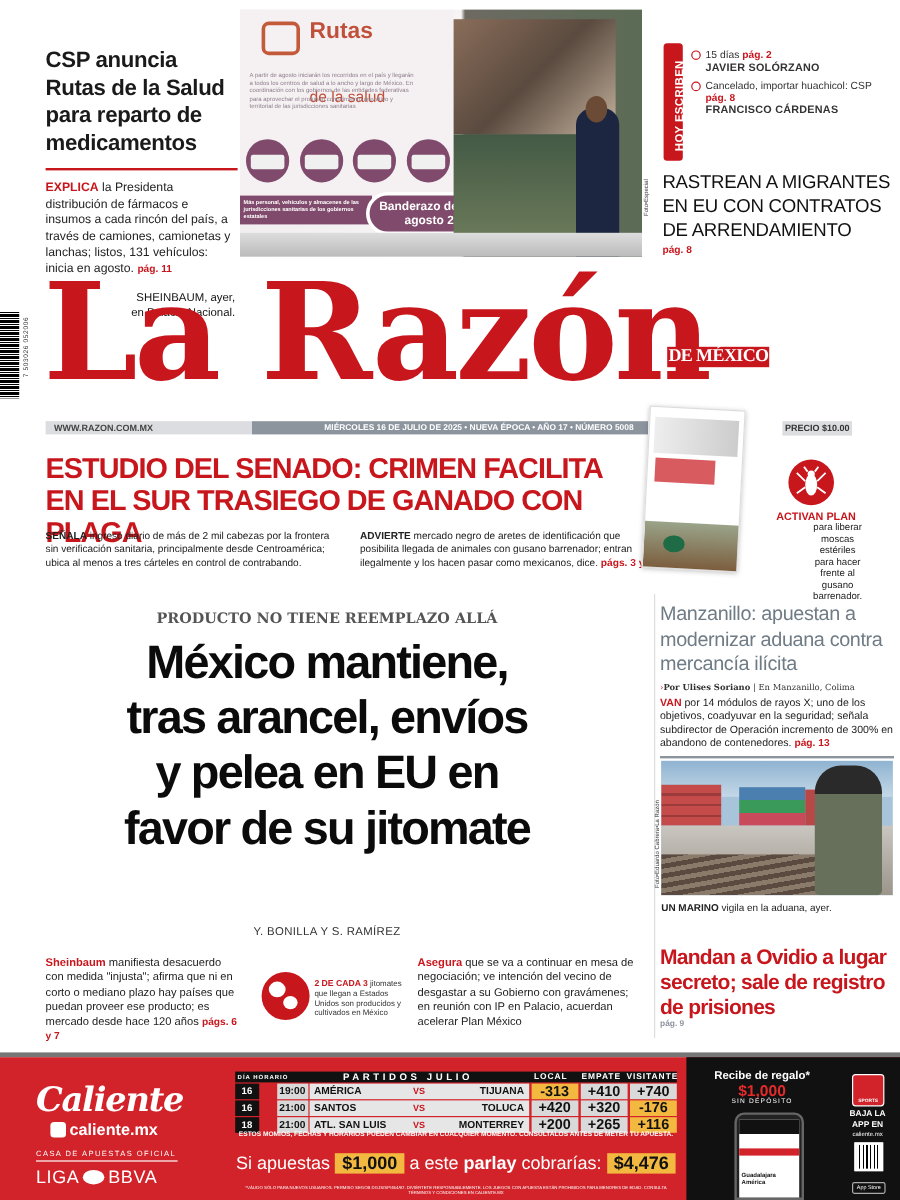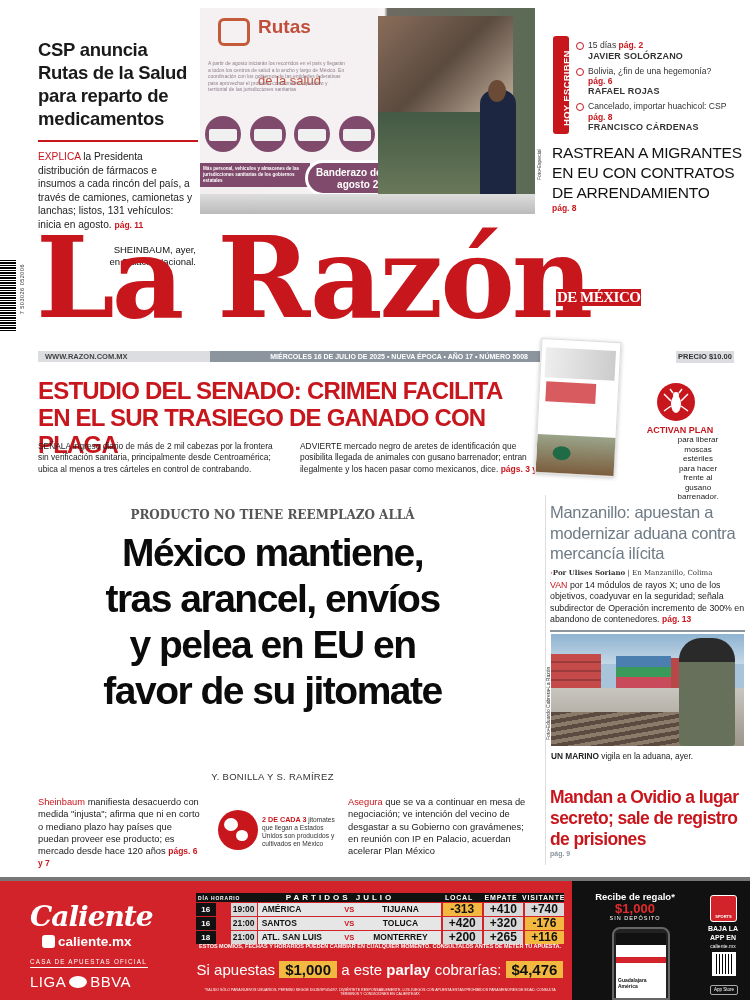--- a/index.html
+++ b/index.html
@@ -1,20 +1,20 @@
 <!DOCTYPE html>
 <html><head>
 <meta charset="utf-8">
 <style>
   * { box-sizing: border-box; margin: 0; padding: 0; }
   html, body { width: 750px; height: 1000px; background: #fff; overflow: hidden; }
   body { position: relative; font-family: "Liberation Sans", sans-serif; color: #111; }
   .abs { position: absolute; }
   .red { color: #c8161d; }
-  .bold { font-weight: normal; }
+  .bold { font-weight: bold; }
 
   
   #top-left { left: 38px; top: 38px; width: 158px; }
   #top-left h2 { font-size: 18.5px; line-height: 23px; font-weight: bold; color: #1a1a1a; letter-spacing: -0.3px; }
   #top-left .rule { height: 2px; background: #c8161d; margin: 10px 0 8px; width: 160px; }
   #top-left p { font-size: 10.2px; line-height: 13.5px; color: #222; }
   #top-left .caption { text-align: right; font-size: 9.5px; line-height: 12px; margin-top: 12px; }
   .pg { color: #c8161d; font-weight: bold; font-size: 8.5px; }
 
   
@@ -52,21 +52,21 @@
   #barcode { left: 0; top: 260px; width: 16px; height: 72px; background: repeating-linear-gradient(180deg,#000 0 1px,#fff 1px 2px,#000 2px 4px,#fff 4px 5px); }
   #barcode-num { left: 19px; top: 264px; font-size: 5.5px; writing-mode: vertical-rl; transform: rotate(180deg); color: #333; letter-spacing: 0.5px; }
 
   
   #masthead { left: 36px; top: 218px; font-family: "DejaVu Serif", serif; font-weight: bold; font-size: 112px; line-height: 120px; color: #c8161d; letter-spacing: -3px; white-space: nowrap; transform: scaleX(1.0); transform-origin: left top; }
   #de-mexico { left: 556px; top: 289px; font-family: "Liberation Serif", serif; font-weight: bold; font-size: 15px; color: #fff; background: #c8161d; padding: 0 1px; letter-spacing: -0.5px; }
 
   
   #url-bar { left: 38px; top: 351px; width: 172px; height: 11px; background: #dcdde0; font-size: 7.5px; font-weight: bold; color: #444; padding-left: 7px; line-height: 11px; }
   #date-bar { left: 210px; top: 351px; width: 330px; height: 11px; background: #8c959e; font-size: 7px; font-weight: bold; color: #fff; text-align: right; padding-right: 12px; line-height: 11px; }
-  #precio { left: 652px; top: 351px; width: 58px; height: 12px; background: #dcdde0; font-size: 7.5px; font-weight: bold; color: #333; text-align: center; line-height: 12px; margin-left: 24px; }
+  #precio { left: 652px; top: 351px; width: 58px; height: 12px; background: #dcdde0; font-size: 7.5px; font-weight: bold; color: #333; text-align: center; line-height: 12px; }
 
   
   #senado-head { left: 38px; top: 377px; width: 500px; }
   #senado-head h1 { font-size: 24px; line-height: 27px; font-weight: bold; color: #c8161d; letter-spacing: -0.8px; }
   #senado-col1 { left: 38px; top: 441px; width: 238px; font-size: 8.4px; line-height: 11.3px; color: #222; }
   #senado-col2 { left: 290px; top: 441px; width: 250px; font-size: 8.4px; line-height: 11.3px; color: #222; margin-left: 10px; }
 
   
   #infographic { left: 538px; top: 340px; width: 80px; height: 135px; background: #fff; border: 1px solid #ddd; transform: rotate(3deg); box-shadow: 0 1px 4px rgba(0,0,0,0.25); overflow: hidden; }
   #infographic .ig-top { position: absolute; left: 4px; top: 8px; width: 70px; height: 30px; background: linear-gradient(90deg,#eee,#ccc); }
@@ -128,21 +128,21 @@
   #odds .hdr { display: flex; height: 9px; font-size: 6.5px; font-weight: bold; color: #fff; background: #111; align-items: center; letter-spacing: 0.8px; }
   #odds .hdr .h-dia { width: 46px; padding-left: 2px; font-size: 5px; }
   #odds .hdr .h-part { width: 196px; text-align: center; font-size: 8px; letter-spacing: 3px; }
   #odds .hdr .h-o { width: 42px; text-align: center; font-size: 7px; }
   #odds .row { display: flex; height: 13px; margin-top: 1px; font-weight: bold; align-items: stretch; }
   #odds .day { width: 21px; background: #111; color: #fff; font-size: 8px; text-align: center; line-height: 13px; }
   #odds .time { width: 28px; background: #d9d9d9; color: #111; font-size: 8.5px; text-align: center; line-height: 13px; margin-left: 15px; }
   #odds .match { width: 196px; background: #e6e6e6; color: #111; font-size: 8.5px; line-height: 13px; display: flex; margin-left: 1px; padding: 0 4px; }
   #odds .match .home { flex: 1; }
   #odds .match .vs { width: 30px; color: #c8161d; text-align: center; font-size: 7.5px; }
-  #odds .match .away { flex: 1; text-align: center; }
+  #odds .match .away { flex: 1; text-align: right; }
   #odds .odd { width: 42px; background: #d9d9d9; color: #111; font-size: 12px; text-align: center; line-height: 13px; margin-left: 2px; }
   #odds .odd.hl { background: #f3b83f; }
   #disclaimer { left: 196px; top: 943px; width: 368px; text-align: center; font-size: 5.5px; line-height: 7px; color: #fff; font-weight: bold; }
   #parlay { left: 196px; top: 961px; width: 368px; text-align: center; font-size: 15px; color: #fff; white-space: nowrap; }
   #parlay .amt { background: #f3b83f; color: #111; font-weight: bold; padding: 0 6px; }
   #parlay .bold { font-weight: bold; }
   #finestprint { left: 196px; top: 988px; width: 368px; text-align: center; font-size: 3.6px; color: #fff; }
 
   #app-panel { left: 572px; top: 881px; width: 178px; height: 119px; background: #111; }
   #regalo { left: 580px; top: 891px; width: 110px; text-align: center; color: #fff; }
@@ -199,26 +199,20 @@
     <span>HOY ESCRIBEN</span>
   </div>
 <div id="columnists" class="abs">
   <div class="col-item">
     <span class="dot"></span>
     <div class="title"><span>15 días</span> <span class="pg">pág. 2</span></div>
     <div class="author">JAVIER SOLÓRZANO</div>
   </div>
   <div class="col-item">
     <span class="dot"></span>
-    <div class="title">Bolivia, ¿fin de una hegemonía?</div>
-    <div class="pg">pág. 6</div>
-    <div class="author">RAFAEL ROJAS</div>
-  </div>
-  <div class="col-item">
-    <span class="dot"></span>
     <div class="title">Cancelado, importar huachicol: CSP</div>
     <div class="pg">pág. 8</div>
     <div class="author">FRANCISCO CÁRDENAS</div>
   </div>
 </div>
 
 <div id="rastrean" class="abs">
   <h3>RASTREAN A MIGRANTES EN EU CON CONTRATOS DE ARRENDAMIENTO</h3>
   <div class="pg">pág. 8</div>
 </div>

